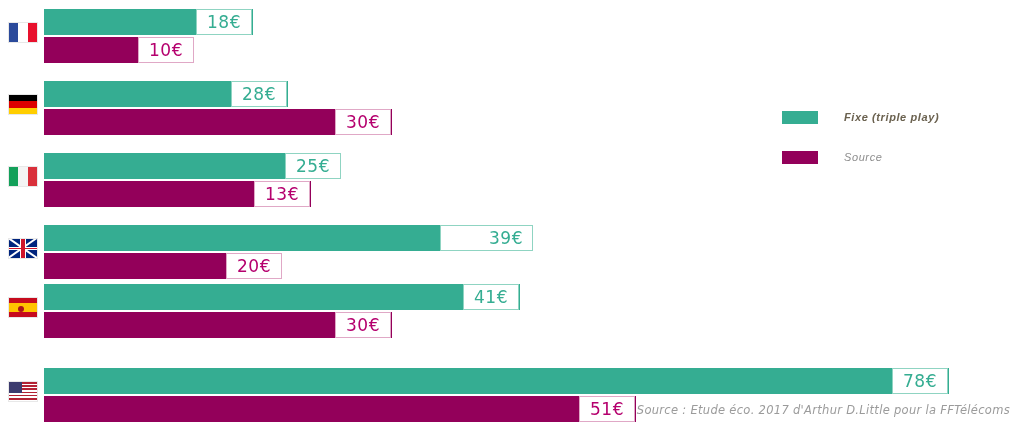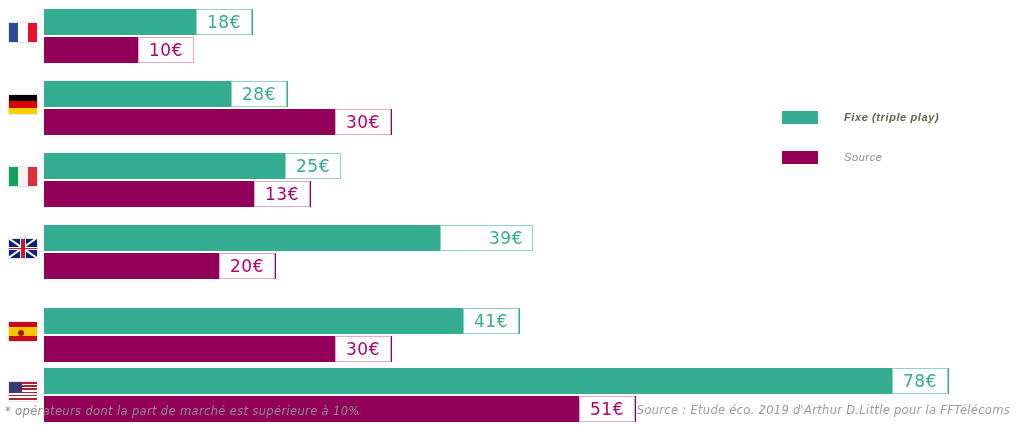--- a/index.html
+++ b/index.html
@@ -208,25 +208,25 @@
   <div class="row" style="top:216px;">
     <div class="flag">
         <div class="fl fl-gb">
           <div class="diag"></div>
         </div>
       </div>
     <div class="bar-wrap">
       <div class="bar fixe" style="width:453px;"></div>
       <div class="bar mobile" style="width:232px;"></div>
       <div class="val-box fixe" style="left:396px;padding-left:48px;">39€</div>
-      <div class="val-box mobile" style="left:175px;">20€</div>
-    </div>
-  </div>
-
-  <div class="row" style="top:299px;">
+      <div class="val-box mobile" style="left:182px;">20€</div>
+    </div>
+  </div>
+
+  <div class="row" style="top:275px;">
     <div class="flag">
         <div class="fl fl-es"></div>
       </div>
     <div class="bar-wrap">
       <div class="bar fixe" style="width:476px;"></div>
       <div class="bar mobile" style="width:348px;"></div>
       <div class="val-box fixe" style="left:419px;">41€</div>
       <div class="val-box mobile" style="left:291px;">30€</div>
     </div>
   </div>
@@ -247,16 +247,15 @@
     <div class="legend-item">
       <div class="legend-swatch fixe"></div>
       <div class="legend-label fixe">Fixe (triple play)</div>
     </div>
     <div class="legend-item">
       <div class="legend-swatch mobile"></div>
       <div class="legend-label mobile">Source</div>
     </div>
   </div>
 
-  <div id="footnote">* opérateurs dont la part de marché est supérieure à 10%</div>
-  <div id="source">Source :  Etude éco. 2019 d'Arthur D.Little pour la FFTélécoms</div>
+  <div id="source">Source :  Etude éco. 2017 d'Arthur D.Little pour la FFTélécoms</div>
 
 </div>
 
 </body></html>

